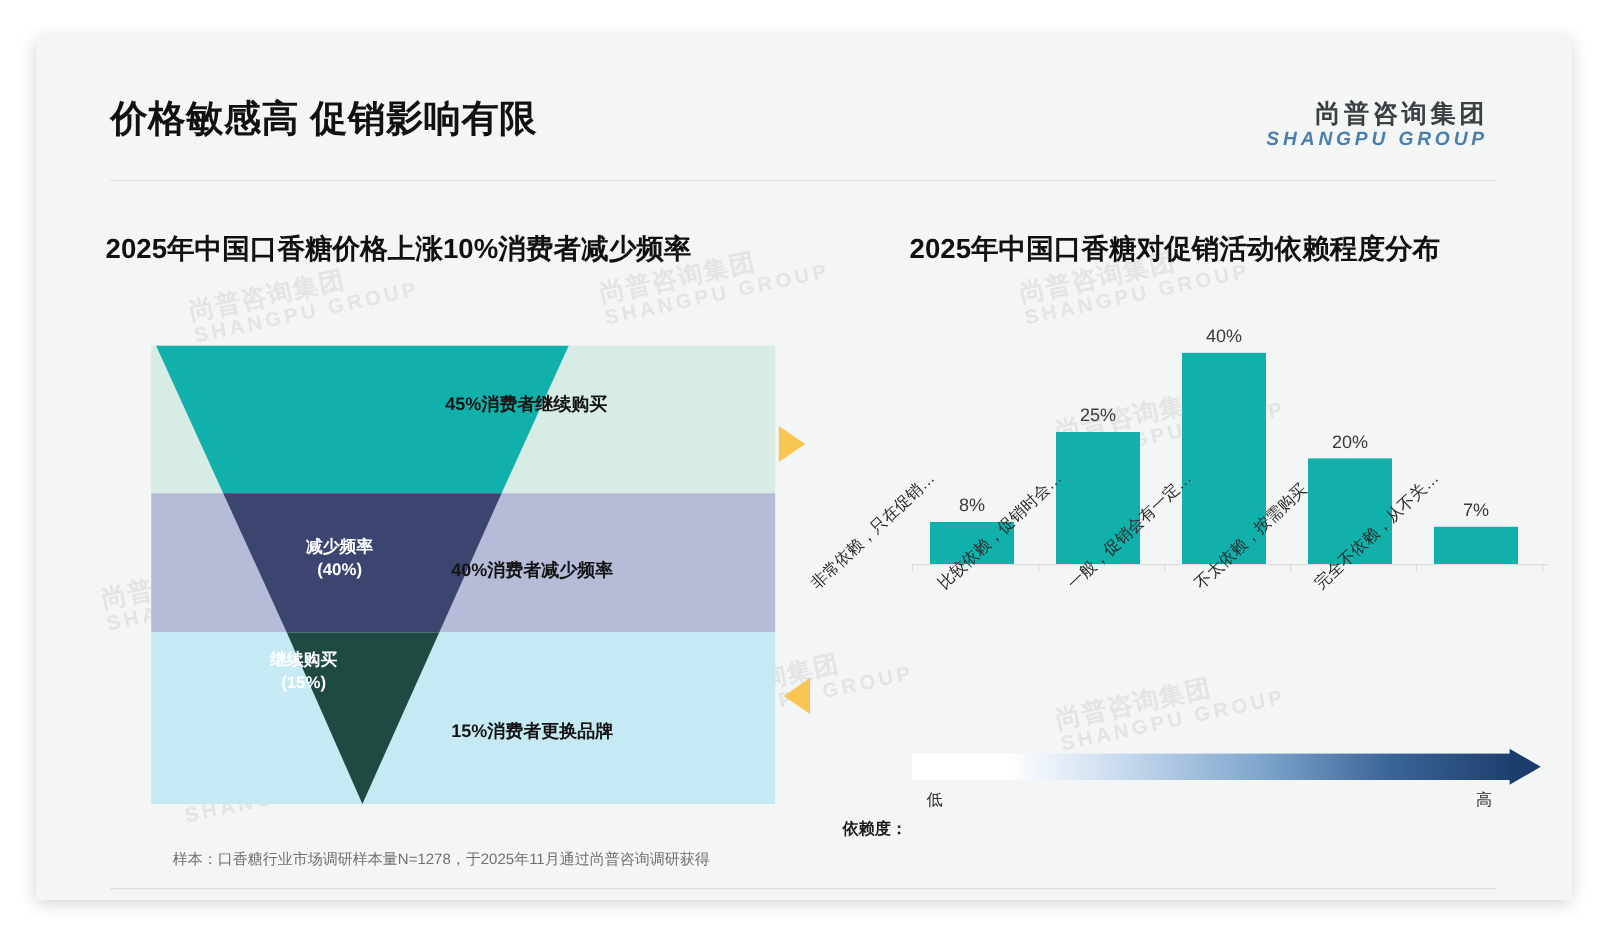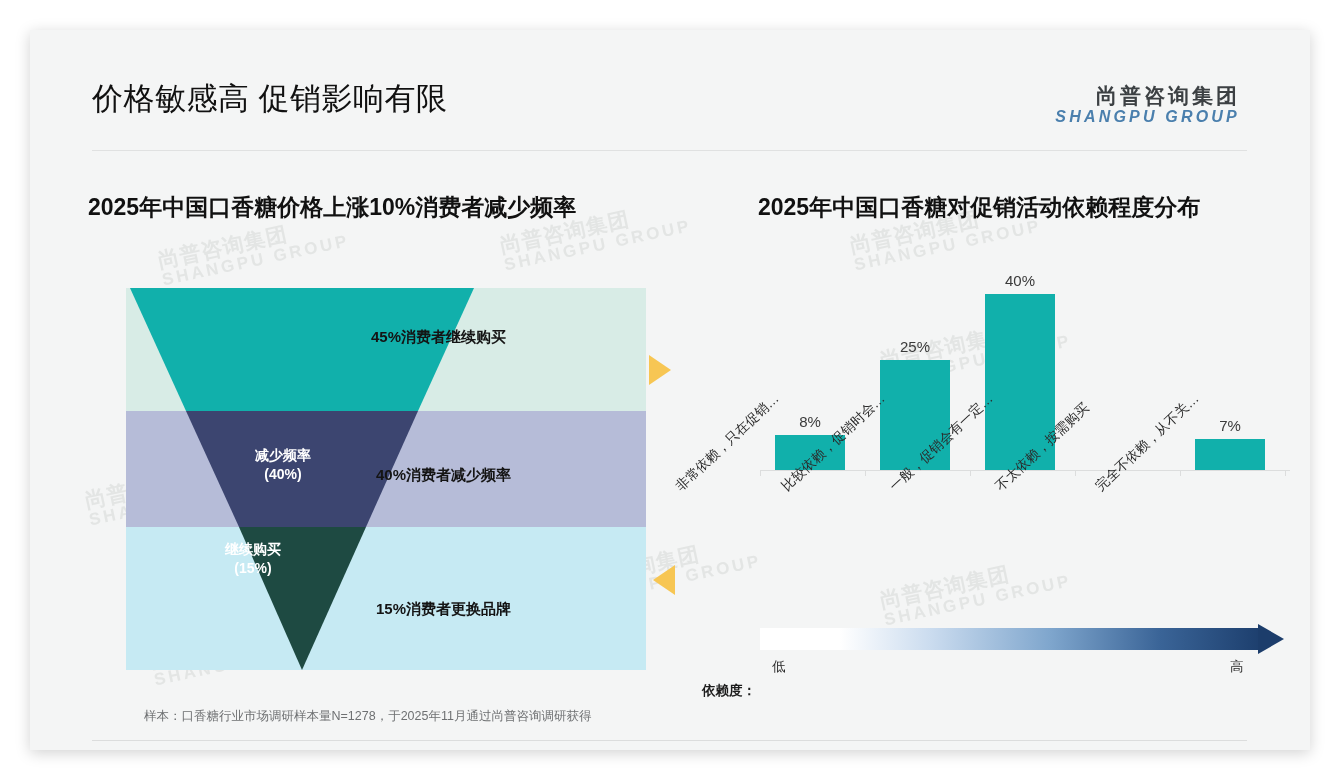--- a/index.html
+++ b/index.html
@@ -10,21 +10,21 @@
          background:#f4f5f5;box-shadow:0 3px 14px rgba(0,0,0,.18);overflow:hidden;}
 
   
   .wm-layer{position:absolute;inset:0;pointer-events:none;overflow:hidden;z-index:1;}
   .wm{position:absolute;transform:rotate(-12deg);color:#e3e5e4;white-space:nowrap;
       font-weight:bold;line-height:1.05;letter-spacing:1px;}
   .wm .cn{font-size:21px;display:block;}
   .wm .en{font-size:17px;display:block;letter-spacing:3px;}
 
   
-  .title{position:absolute;left:62px;top:48px;font-size:31px;font-weight:normal;color:#111;
+  .title{position:absolute;left:62px;top:48px;font-size:31px;font-weight:bold;color:#111;
          letter-spacing:.5px;}
   .logo{position:absolute;right:70px;top:54px;text-align:right;z-index:3;}
   .logo .cn{font-size:21px;font-weight:bold;color:#3c4043;letter-spacing:3px;line-height:1.15;}
   .logo .en{font-size:16px;font-weight:bold;font-style:italic;color:#4a7fad;letter-spacing:3.2px;}
   .hdr-rule{position:absolute;left:62px;top:120px;width:1155px;height:1px;background:#e0e1e1;}
 
   
   .ptitle{position:absolute;font-size:23px;font-weight:bold;color:#111;z-index:3;}
   #pt-left{left:58px;top:162px;}
   #pt-right{left:728px;top:162px;}
@@ -167,20 +167,24 @@
       <div class="bar-val" style="bottom:40px;">8%</div>
     </div>
     <div class="bar-col" style="left:105px;">
       <div class="bar" style="height:110px;"></div>
       <div class="bar-val" style="bottom:115px;">25%</div>
     </div>
     <div class="bar-col" style="left:210px;">
       <div class="bar" style="height:176px;"></div>
       <div class="bar-val" style="bottom:181px;">40%</div>
     </div>
+    <div class="bar-col" style="left:315px;">
+      <div class="bar" style="height:88px;"></div>
+      <div class="bar-val" style="bottom:93px;">20%</div>
+    </div>
     <div class="bar-col" style="left:420px;">
       <div class="bar" style="height:31px;"></div>
       <div class="bar-val" style="bottom:36px;">7%</div>
     </div>
   </div>
 
   <div class="axis"></div>
   <div class="tick" style="left:730px;"></div>
   <div class="tick" style="left:835px;"></div>
   <div class="tick" style="left:940px;"></div>

